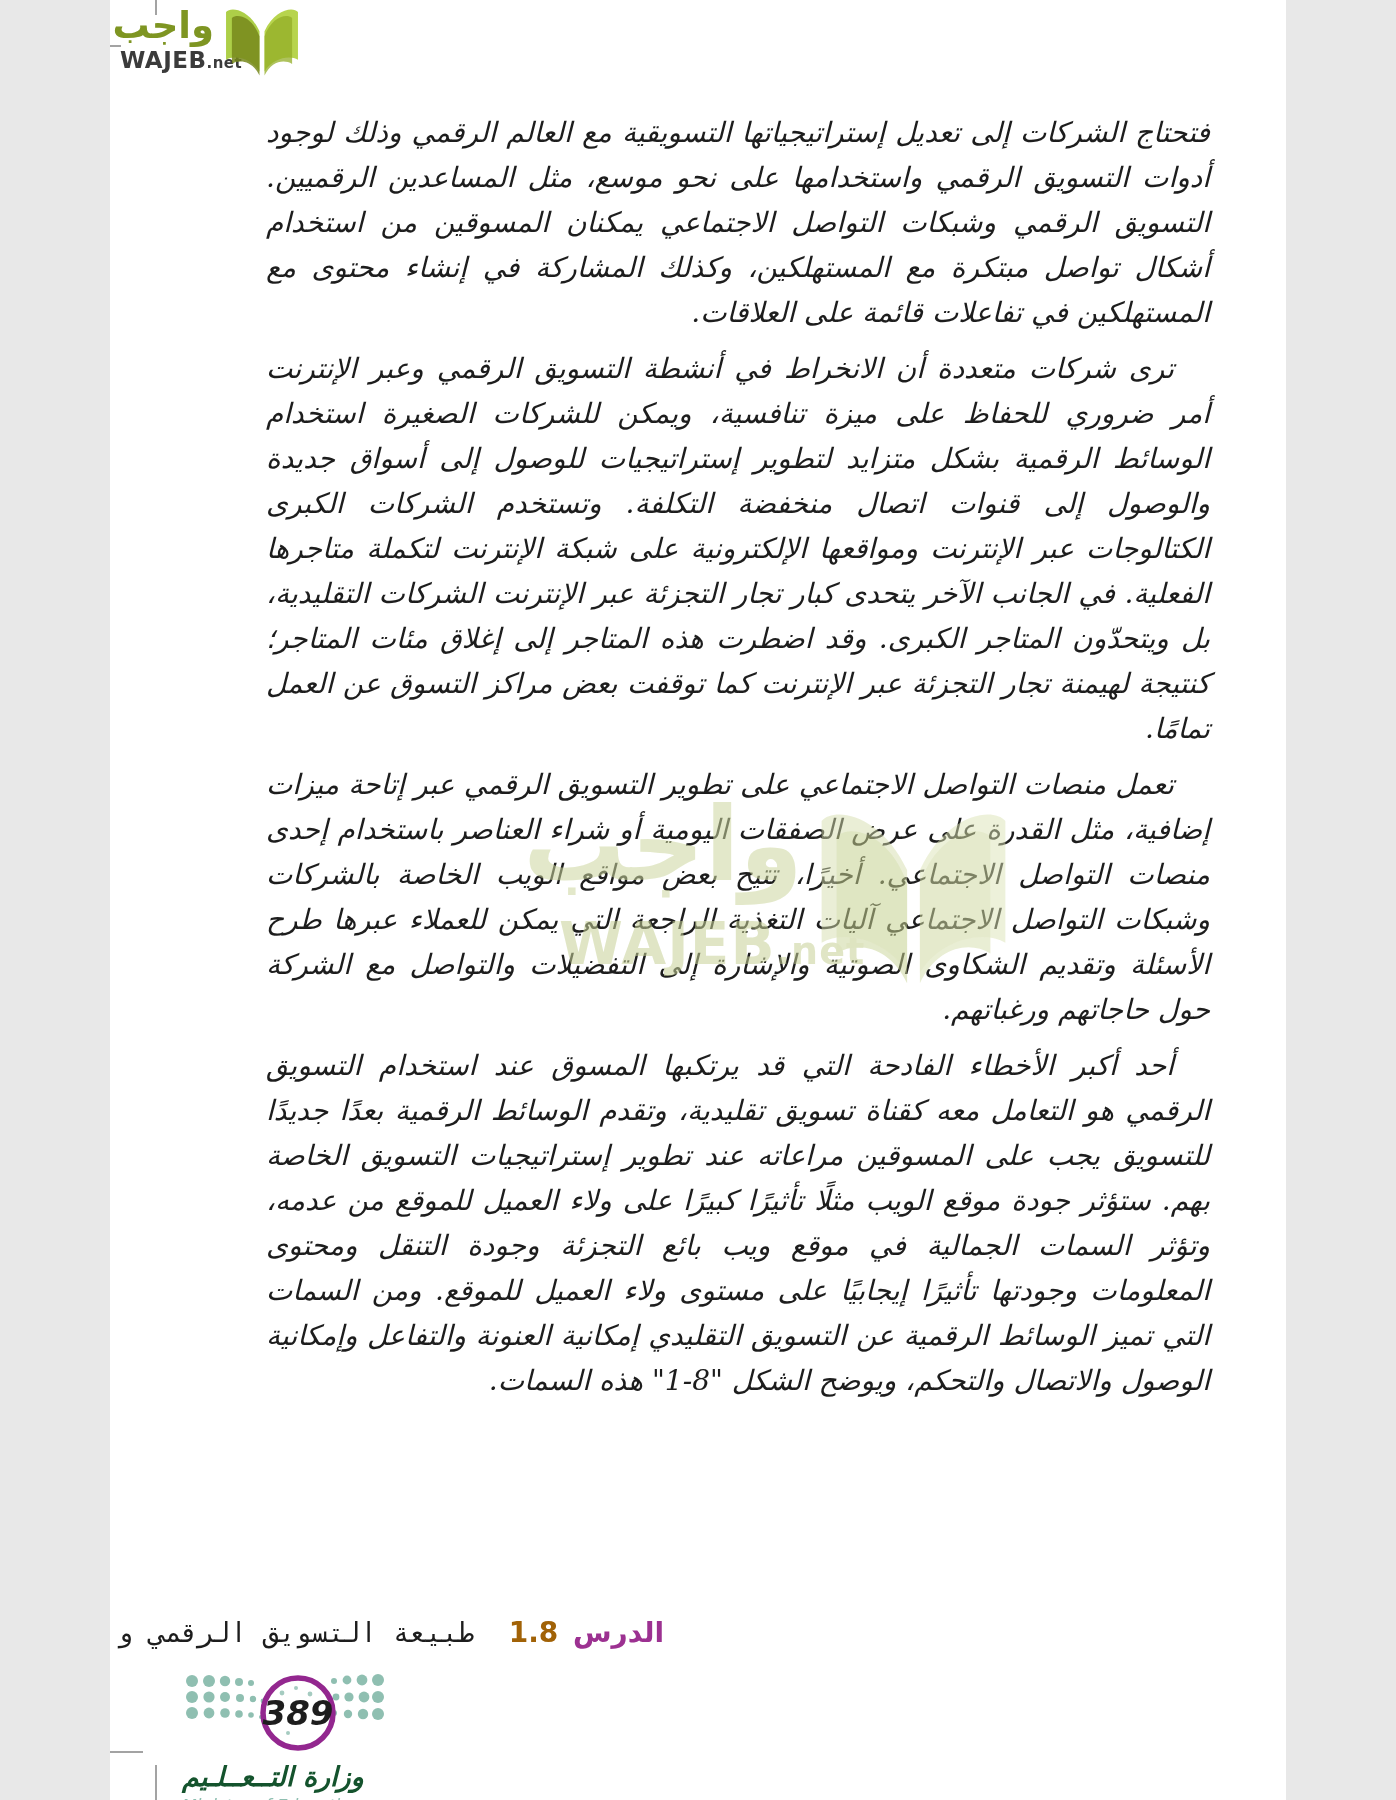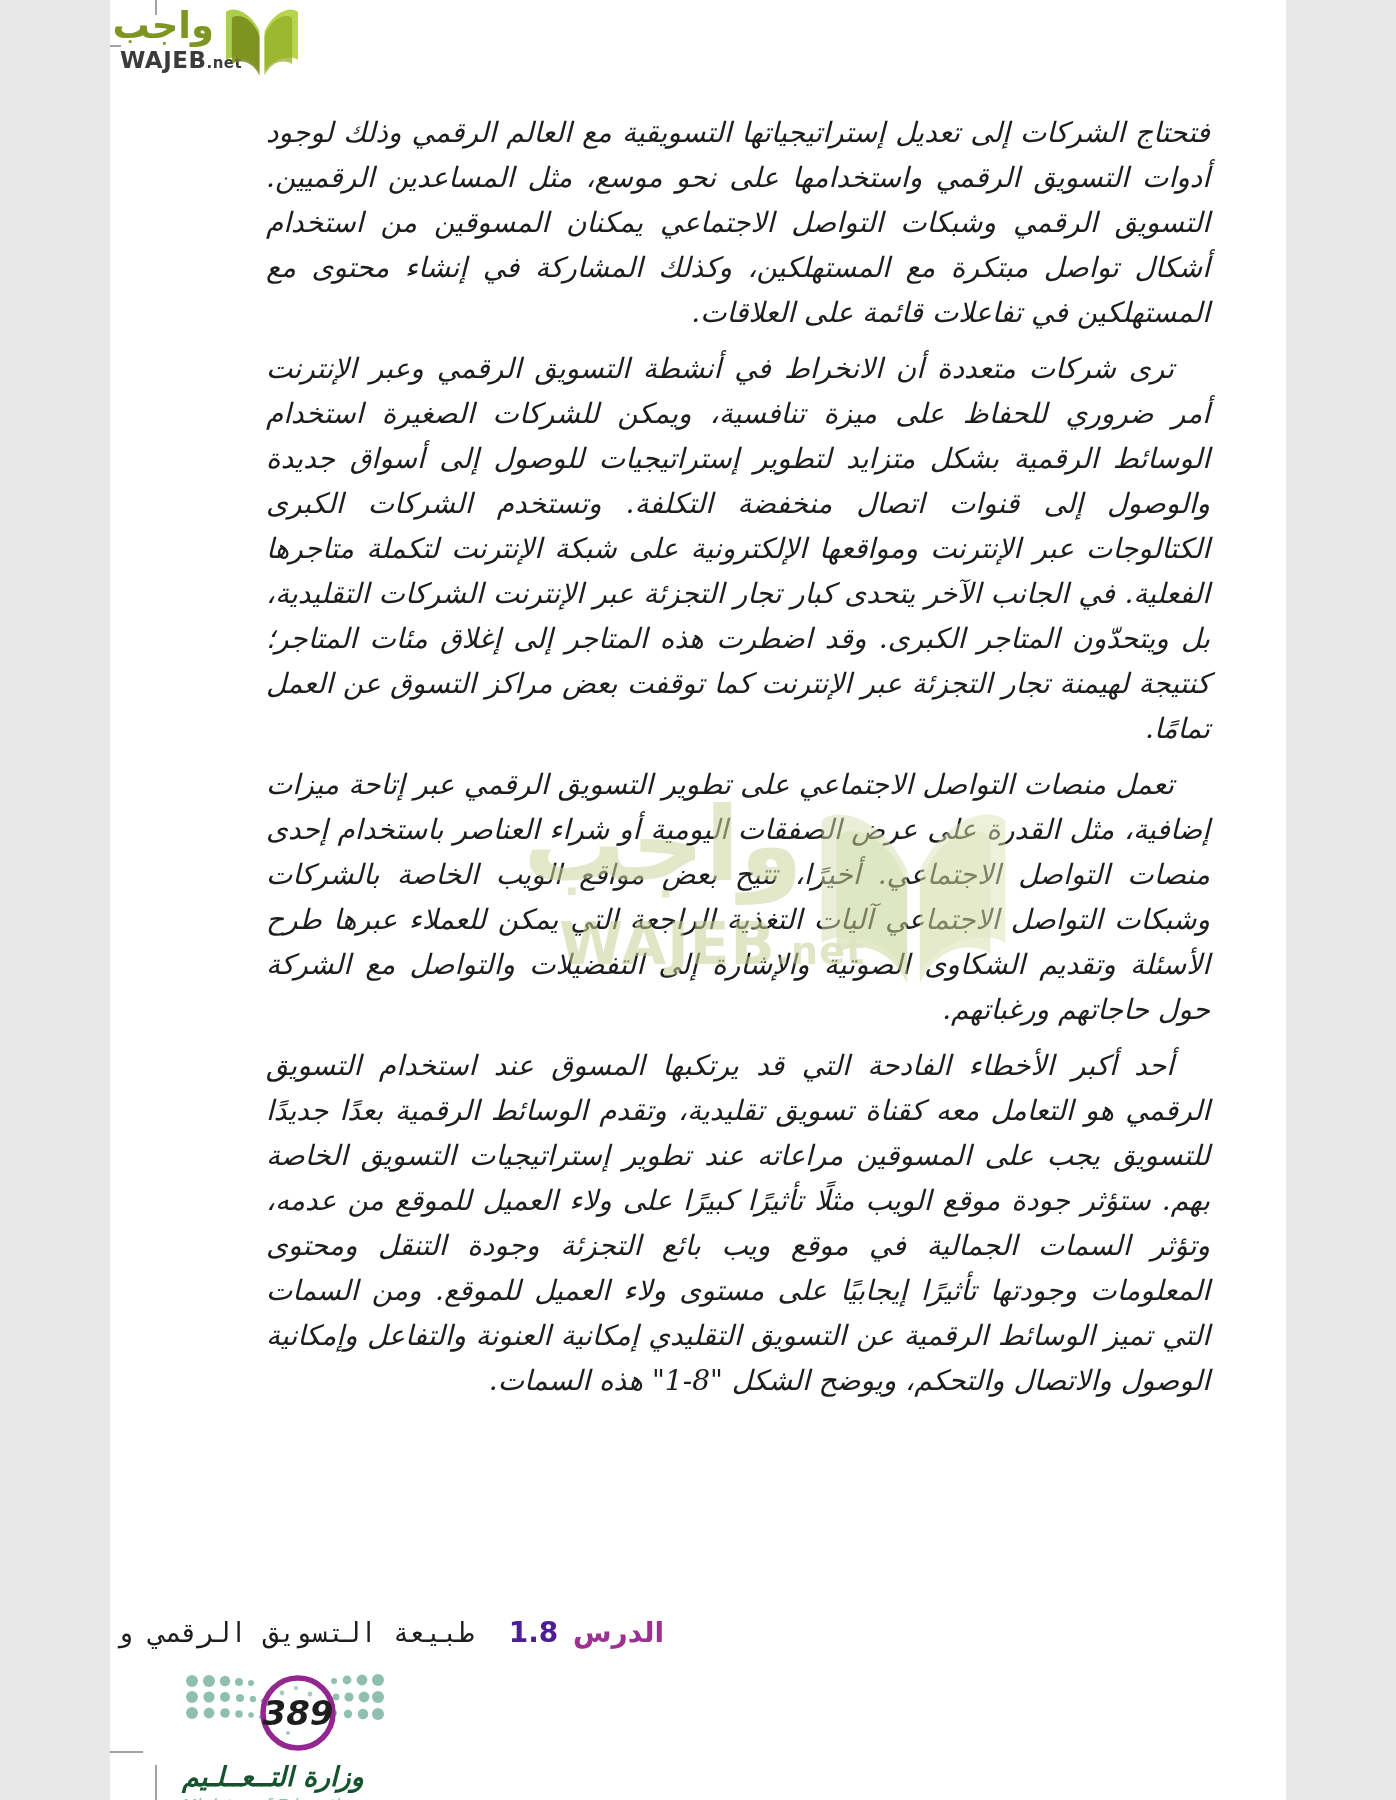--- a/index.html
+++ b/index.html
@@ -50,21 +50,21 @@
   .ministry{position:absolute;left:66px;top:1669px;width:230px;font-style:italic;}
   .ministry-ar{margin:4px 0 0 6px;font-size:27px;font-weight:bold;color:#14532d;
     direction:rtl;text-align:left;white-space:nowrap;}
   .ministry-en{margin:4px 0 0 6px;font-size:17px;color:#8fbfb1;white-space:nowrap;}
   .ministry-years{margin:3px 0 0 6px;font-size:20px;color:#8fbfb1;}
 
   
   .footer-line{position:absolute;top:1616px;right:622px;direction:rtl;
     white-space:nowrap;font-size:27px;color:#1d1d1d;}
   .footer-lesson{color:#9c3191;font-weight:bold;font-size:28px;}
-  .footer-num{color:#4c1d95;font-weight:bold;font-size:28px;margin-right:6px;}
+  .footer-num{color:#a16207;font-weight:bold;font-size:28px;margin-right:6px;}
   .footer-title{margin-inline-start:26px;font-family:Liberation Mono, monospace;margin-top:20px;}
 </style>
 </head>
 <body>
 
 <div class="page">
 
   <div class="crop crop-v-top"></div>
   <div class="crop crop-h-top"></div>
   <div class="crop crop-h-bot"></div>

